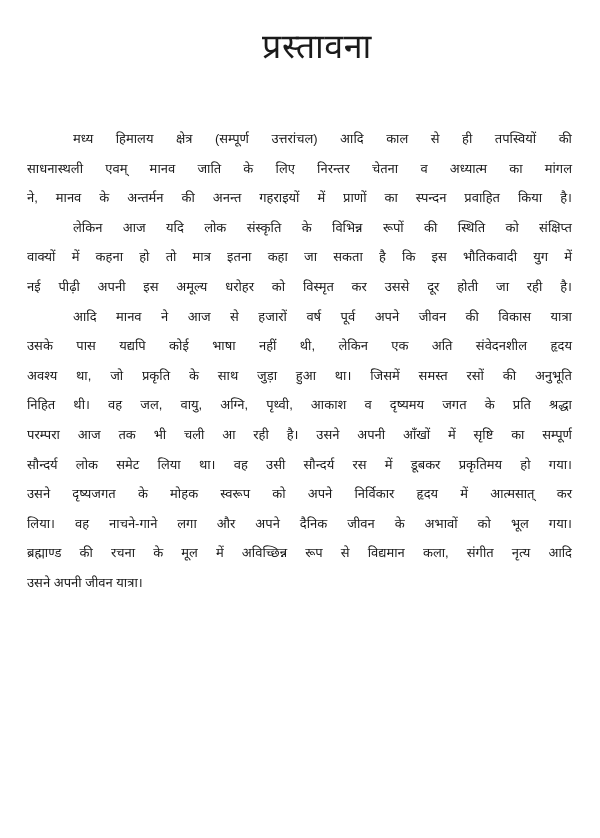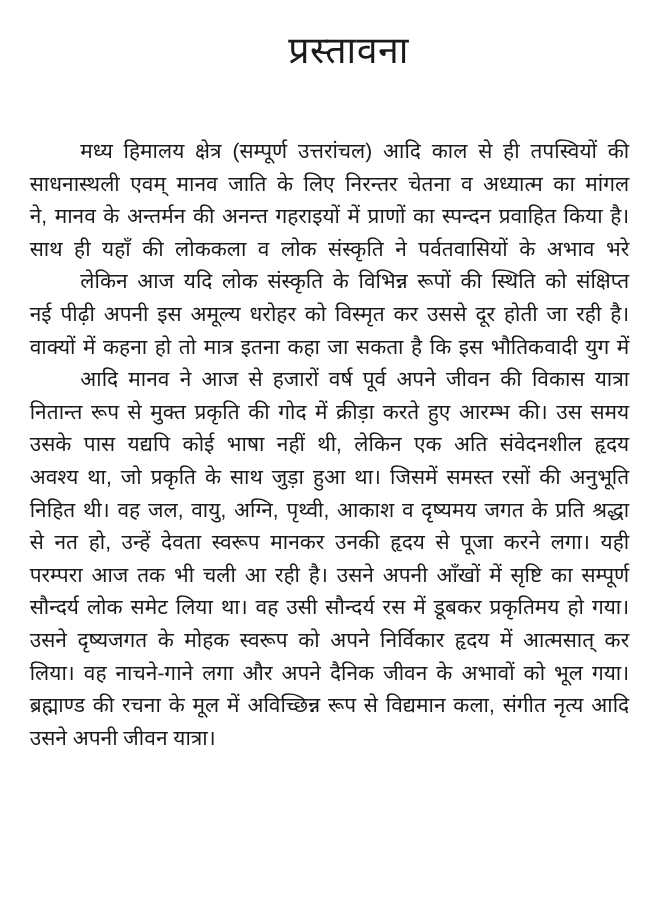--- a/index.html
+++ b/index.html
@@ -36,21 +36,21 @@
       padding-left: 27px;
     }
     .body-text {
       position: absolute;
       left: 27px;
       top: 124px;
       width: 545px;
     }
     .para {
       margin: 0;
-      font-size: 19px;
+      font-size: 13px;
       line-height: 29.6px;
       text-align: justify;
       text-indent: 46px;
     }
     .line {
       display: block;
       text-align: justify;
       text-align-last: justify;
       white-space: nowrap;
     }
@@ -62,34 +62,31 @@
 <body>
 
 <div class="page">
   <h1 class="title">प्रस्तावना</h1>
 
   <div class="body-text">
     <p class="para">
       <span class="line">मध्य हिमालय क्षेत्र (सम्पूर्ण उत्तरांचल) आदि काल  से ही तपस्वियों की</span>
       <span class="line" style="text-indent:0">साधनास्थली एवम् मानव जाति के लिए निरन्तर चेतना व अध्यात्म का मांगल</span>
       <span class="line" style="text-indent:0">ने, मानव के अन्तर्मन की अनन्त गहराइयों में प्राणों का स्पन्दन प्रवाहित किया है।</span>
-      <span class="line" style="text-indent:0">साथ ही यहाँ की लोककला व लोक संस्कृति ने पर्वतवासियों के अभाव भरे</span>
     </p>
     <p class="para">
       <span class="line">लेकिन आज यदि लोक संस्कृति के विभिन्न रूपों की स्थिति को संक्षिप्त</span>
+      <span class="line" style="text-indent:0">वाक्यों में कहना हो तो मात्र इतना कहा जा सकता है कि इस भौतिकवादी युग में</span>
       <span class="line" style="text-indent:0">नई पीढ़ी अपनी इस अमूल्य धरोहर को विस्मृत कर उससे दूर होती जा रही है।</span>
-      <span class="line" style="text-indent:0">वाक्यों में कहना हो तो मात्र इतना कहा जा सकता है कि इस भौतिकवादी युग में</span>
     </p>
     <p class="para">
       <span class="line">आदि मानव ने आज से हजारों वर्ष पूर्व अपने जीवन की विकास यात्रा</span>
-      <span class="line" style="text-indent:0">नितान्त रूप से मुक्त प्रकृति की गोद में क्रीड़ा करते हुए आरम्भ की। उस समय</span>
       <span class="line" style="text-indent:0">उसके पास यद्यपि कोई भाषा नहीं थी, लेकिन एक अति संवेदनशील हृदय</span>
       <span class="line" style="text-indent:0">अवश्य था, जो प्रकृति के साथ जुड़ा हुआ था। जिसमें समस्त रसों की अनुभूति</span>
       <span class="line" style="text-indent:0">निहित थी। वह जल, वायु, अग्नि, पृथ्वी, आकाश व दृष्यमय जगत के प्रति श्रद्धा</span>
-      <span class="line" style="text-indent:0">से नत हो, उन्हें देवता स्वरूप मानकर उनकी हृदय से पूजा करने लगा। यही</span>
       <span class="line" style="text-indent:0">परम्परा आज तक भी चली आ रही है। उसने अपनी आँखों में सृष्टि का सम्पूर्ण</span>
       <span class="line" style="text-indent:0">सौन्दर्य लोक समेट लिया था। वह उसी सौन्दर्य रस में डूबकर प्रकृतिमय हो गया।</span>
       <span class="line" style="text-indent:0">उसने दृष्यजगत के मोहक स्वरूप को अपने निर्विकार हृदय में आत्मसात् कर</span>
       <span class="line" style="text-indent:0">लिया। वह नाचने-गाने लगा और अपने दैनिक जीवन के अभावों को भूल गया।</span>
       <span class="line" style="text-indent:0">ब्रह्माण्ड की रचना के मूल में अविच्छिन्न रूप से विद्यमान कला, संगीत नृत्य आदि</span>
       <span class="line last" style="text-indent:0">उसने अपनी जीवन यात्रा।</span>
     </p>
   </div>
 </div>
 

